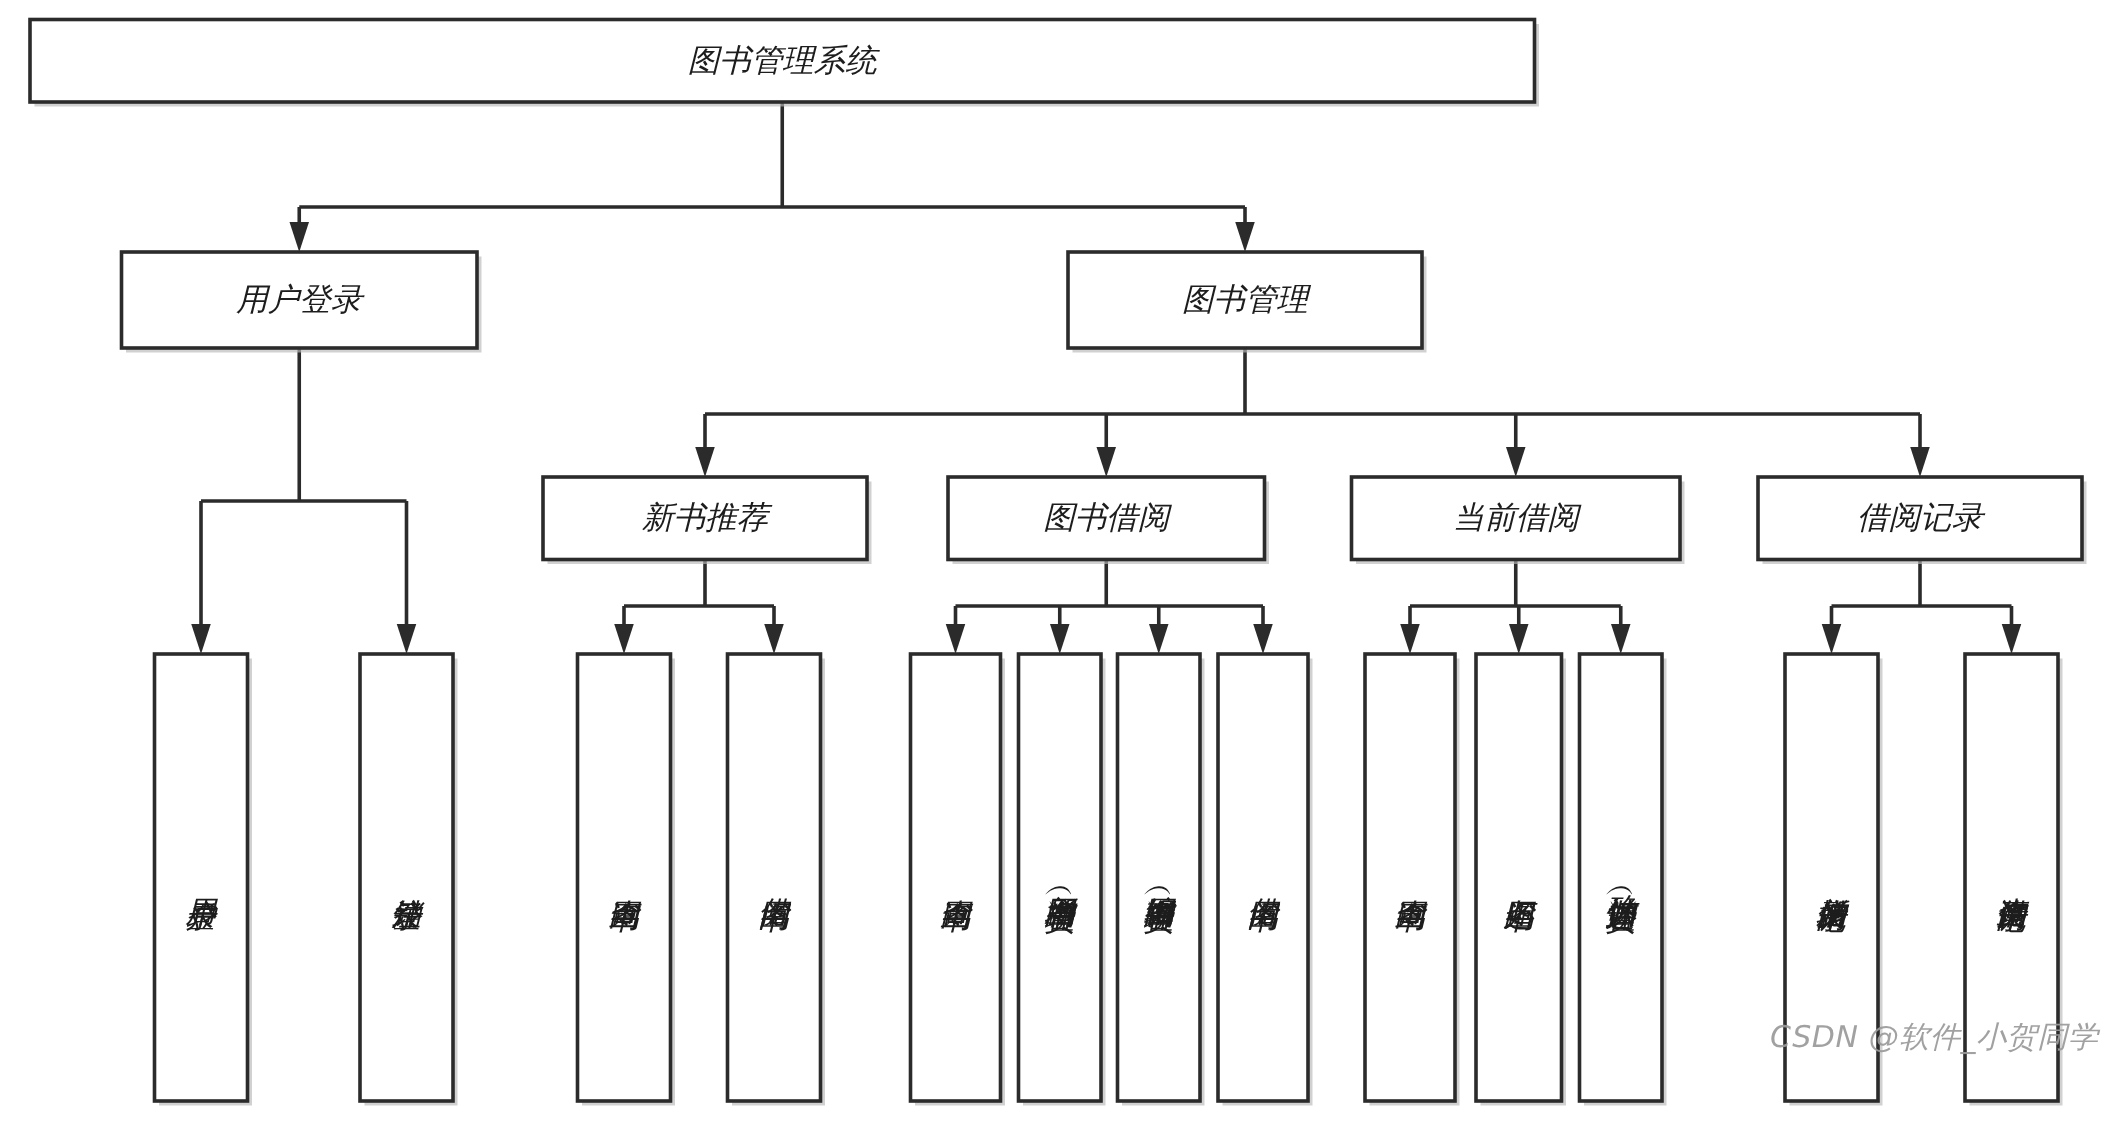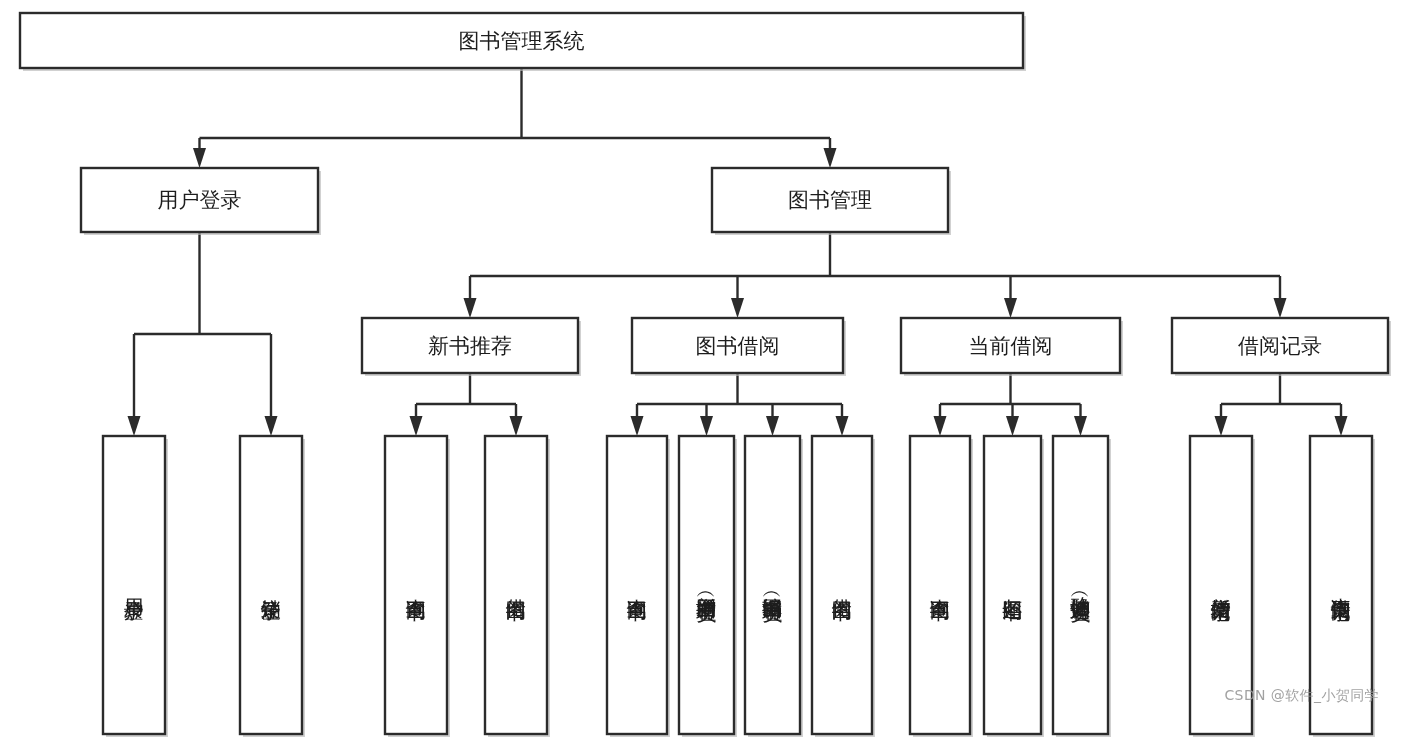--- a/index.html
+++ b/index.html
@@ -12,20 +12,21 @@
     width: 1405px;
     height: 747px;
     overflow: hidden;
     font-family: "DejaVu Sans", "Liberation Sans", sans-serif;
   }
   #diagram-root {
     position: relative;
     width: 1405px;
     height: 709px;
     background: #ffffff;
+    font-style: italic;
   }
   svg.flow {
     position: absolute;
     left: 0;
     top: 0;
     width: 1405px;
     height: 747px;
     display: block;
   }
   .node-box {
@@ -66,25 +67,25 @@
     line-height: 1.12;
     writing-mode: vertical-rl;
     text-orientation: upright;
     letter-spacing: 1px;
     white-space: nowrap;
     pointer-events: none;
     user-select: none;
   }
   .watermark {
     position: absolute;
-    right: 26px;
+    right: 6px;
     bottom: 4px;
     color: #9a9a9a;
     font-family: "DejaVu Sans", "Liberation Sans", sans-serif;
-    font-size: 14px;
+    font-size: 20px;
     letter-spacing: 0.4px;
     opacity: 0.92;
     white-space: nowrap;
   }
 </style>
 </head>
 <body>
 
 <div id="diagram-root">
   <svg class="flow" viewBox="0 0 1405 747">

